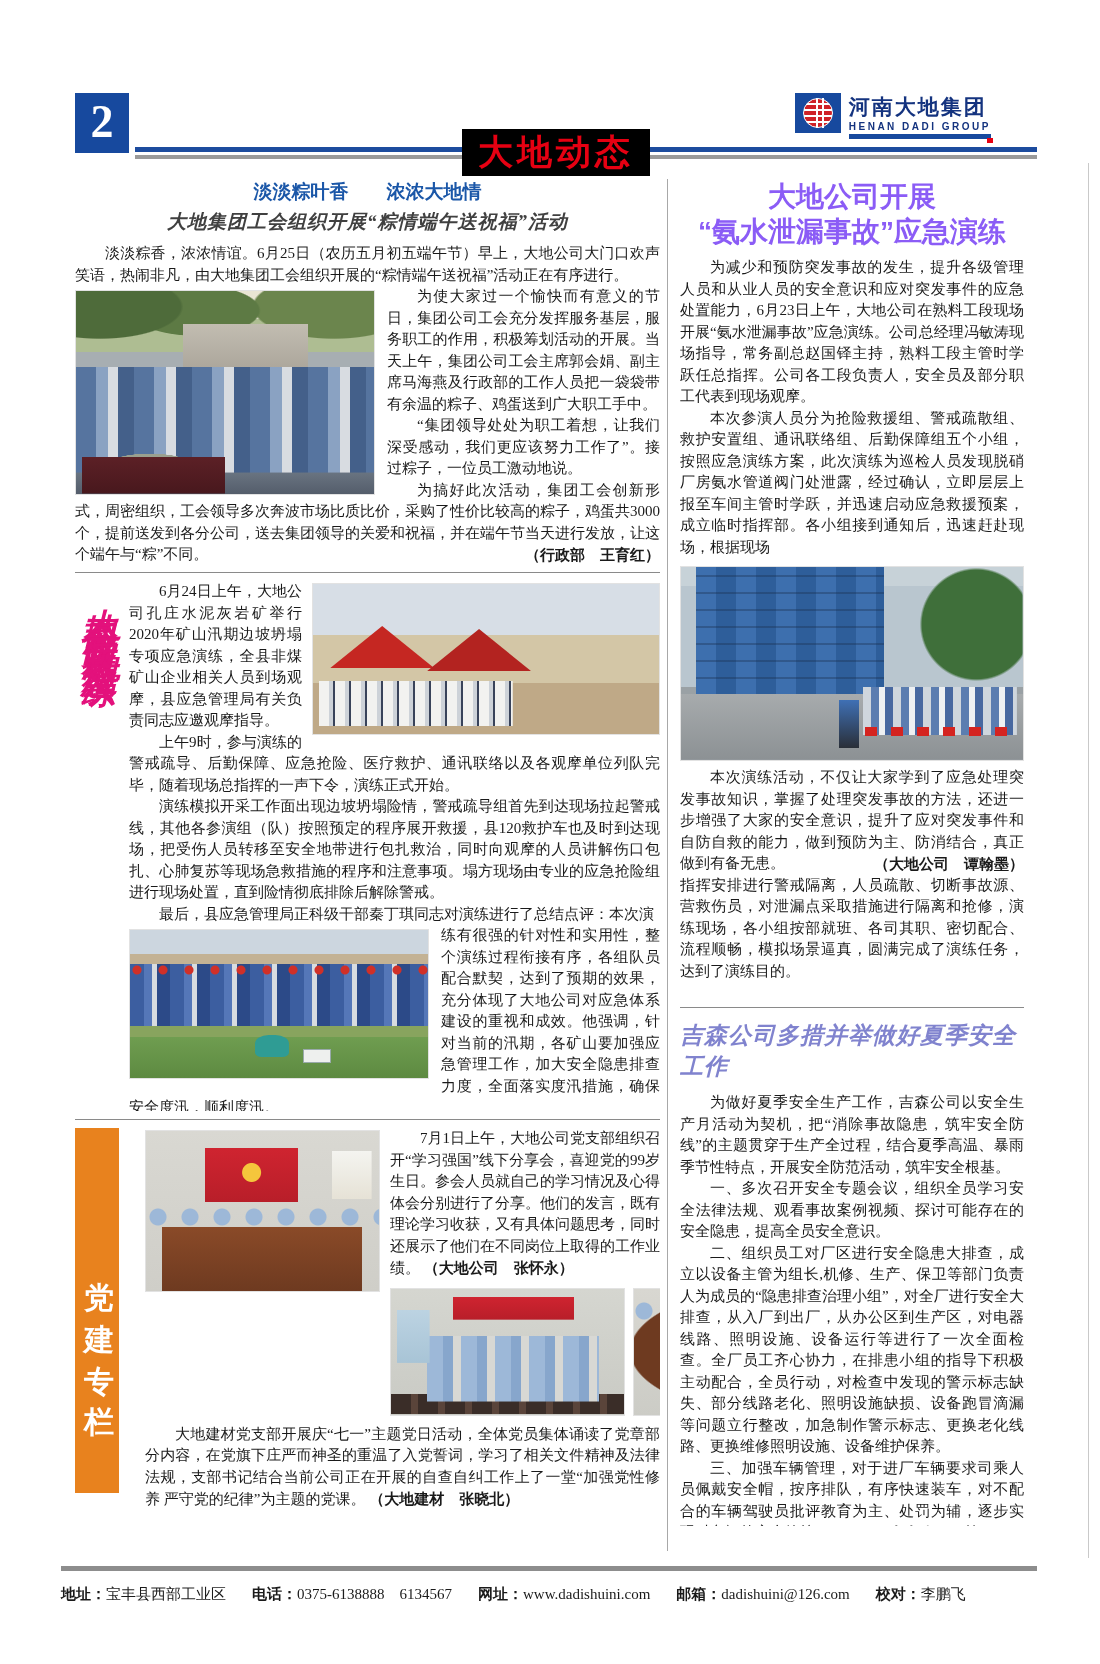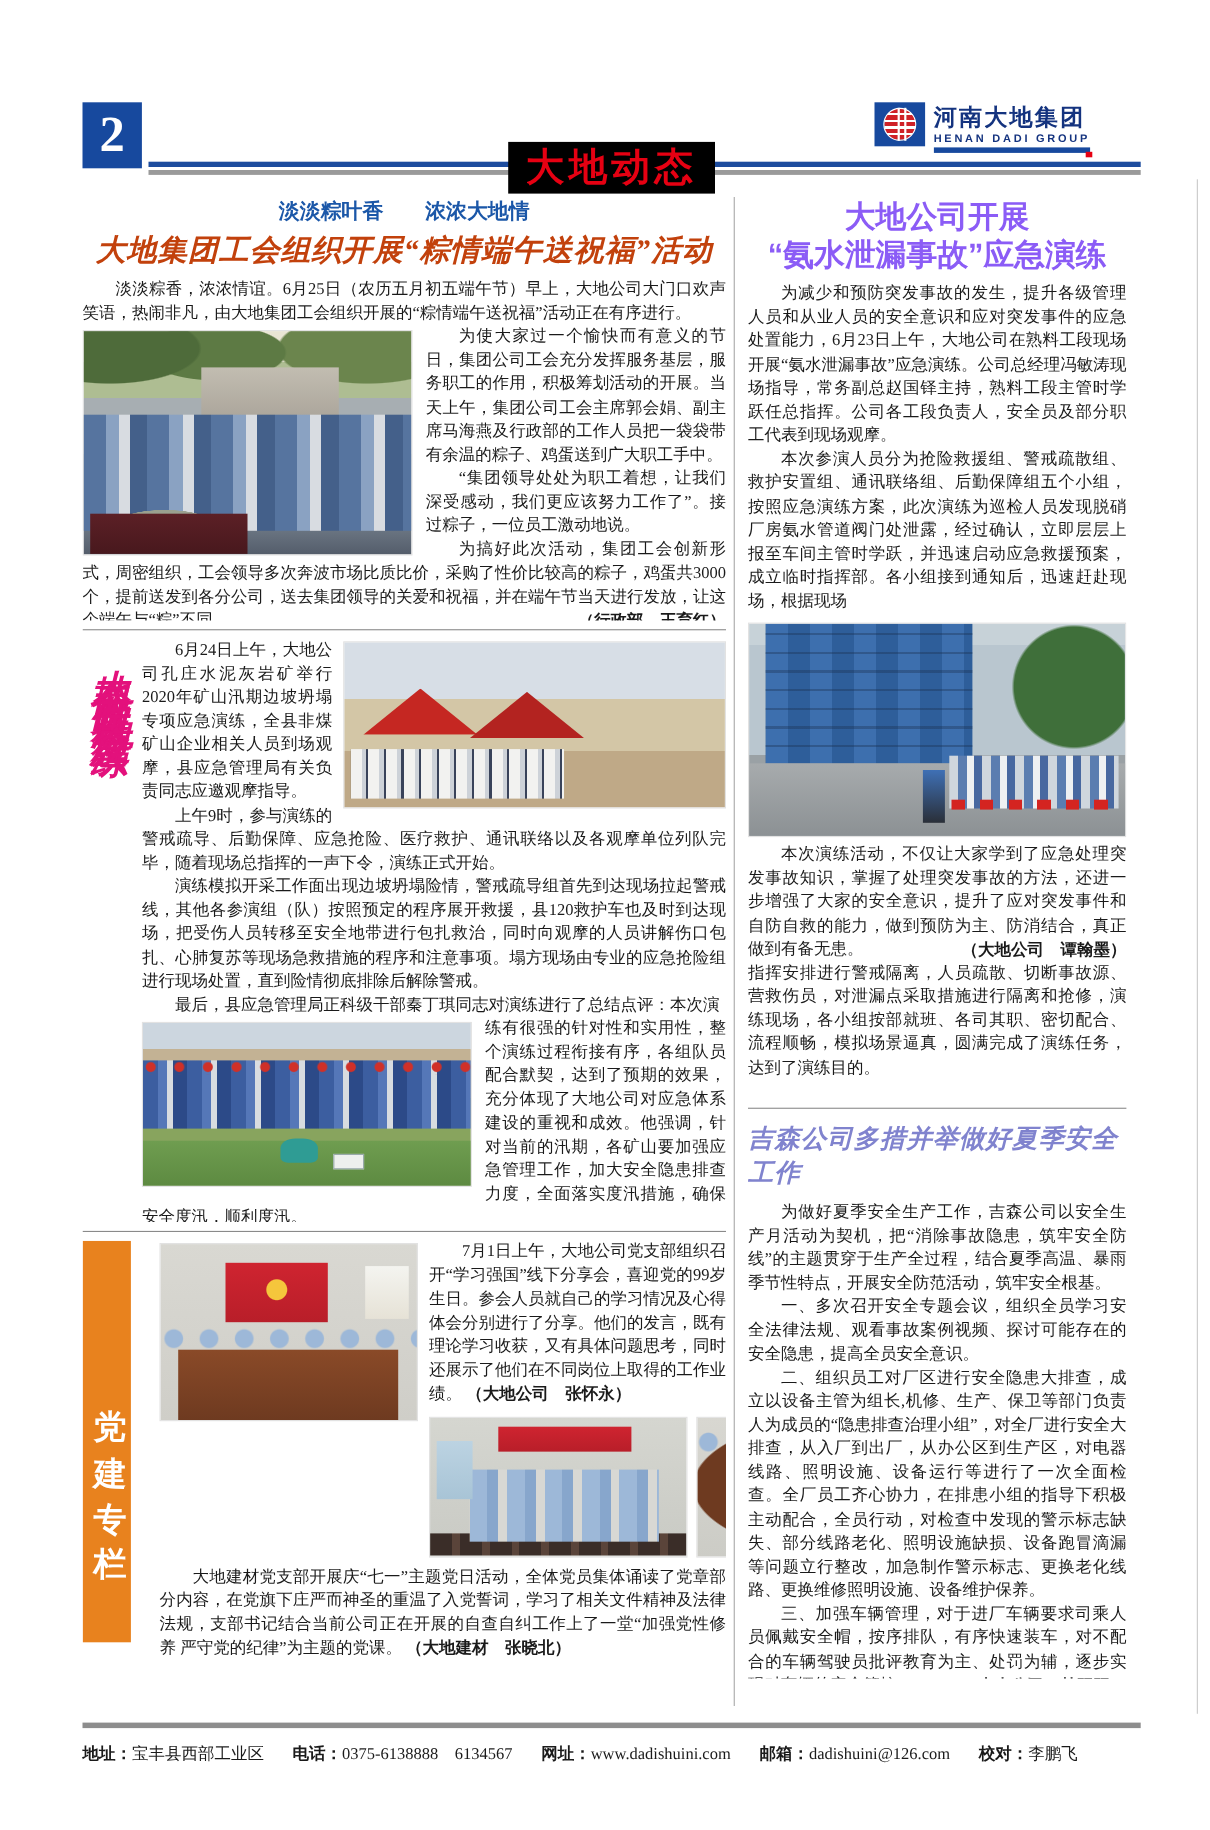--- a/index.html
+++ b/index.html
@@ -47,22 +47,22 @@
 
   p.body { font-size:15px; line-height:21.5px; text-align:justify; text-indent:2em; }
   p.body.cont { text-indent:0; }
   .sig { font-family:"Liberation Sans",sans-serif; font-weight:bold; font-size:15px; white-space:nowrap; }
   .sig.fr { float:right; }
 
   
   .sec-duanwu { height:385px; overflow:hidden; }
   .duanwu-sub { text-align:center; color:#1b57a8; font-family:"Liberation Sans",sans-serif;
                 font-weight:bold; font-size:19px; }
-  .duanwu-title { text-align:center; color:#c2410c; font-weight:bold; font-style:italic;
-                  font-size:27px; margin:4px 0 8px; letter-spacing:1px; }
+  .duanwu-title { text-align:center; color:#404040; font-weight:bold; font-style:italic;
+                  font-size:19px; margin:4px 0 8px; letter-spacing:1px; }
 
   
   .sec-mine { height:530px; overflow:hidden; display:flex; }
   .mine-vtitle {
     flex:none; width:46px; margin-right:8px;
     writing-mode:vertical-rl; text-orientation:upright;
     color:#e3117c; font-weight:bold; font-style:italic; font-size:34px; line-height:46px; letter-spacing:5px;
   }
   .mine-body { flex:1; min-width:0; }
 
@@ -148,21 +148,21 @@
       linear-gradient(#d5d6d0,#c9cac4);
   }
   .ph-party3 { width:288px; height:128px; flex:none;
     background:
       radial-gradient(ellipse at 50% 45%, #8a4a28 0 55%, #6e3a20 56% 72%, transparent 73%) 50% 90% / 100% 90% no-repeat,
       radial-gradient(circle at 10px 10px, #9db8d8 8px, transparent 9px) 0 12% / 30px 22px repeat-x,
       linear-gradient(#d8d7d1,#ccccc6);
   }
 
   
-  .footer { position:absolute; left:75px; right:63px; top:1566px; }
+  .footer { position:absolute; left:61px; right:63px; top:1566px; }
   .footer-bar { height:5px; background:#8d8d8d; }
   .footer-text { margin-top:14px; font-size:15px; display:flex; flex-wrap:wrap; gap:0 26px; }
   .footer-text b { font-family:"Liberation Sans",sans-serif; font-weight:bold; }
 </style>
 </head>
 <body>
 
 <div class="page">
   <div class="edge-right"></div>
 

